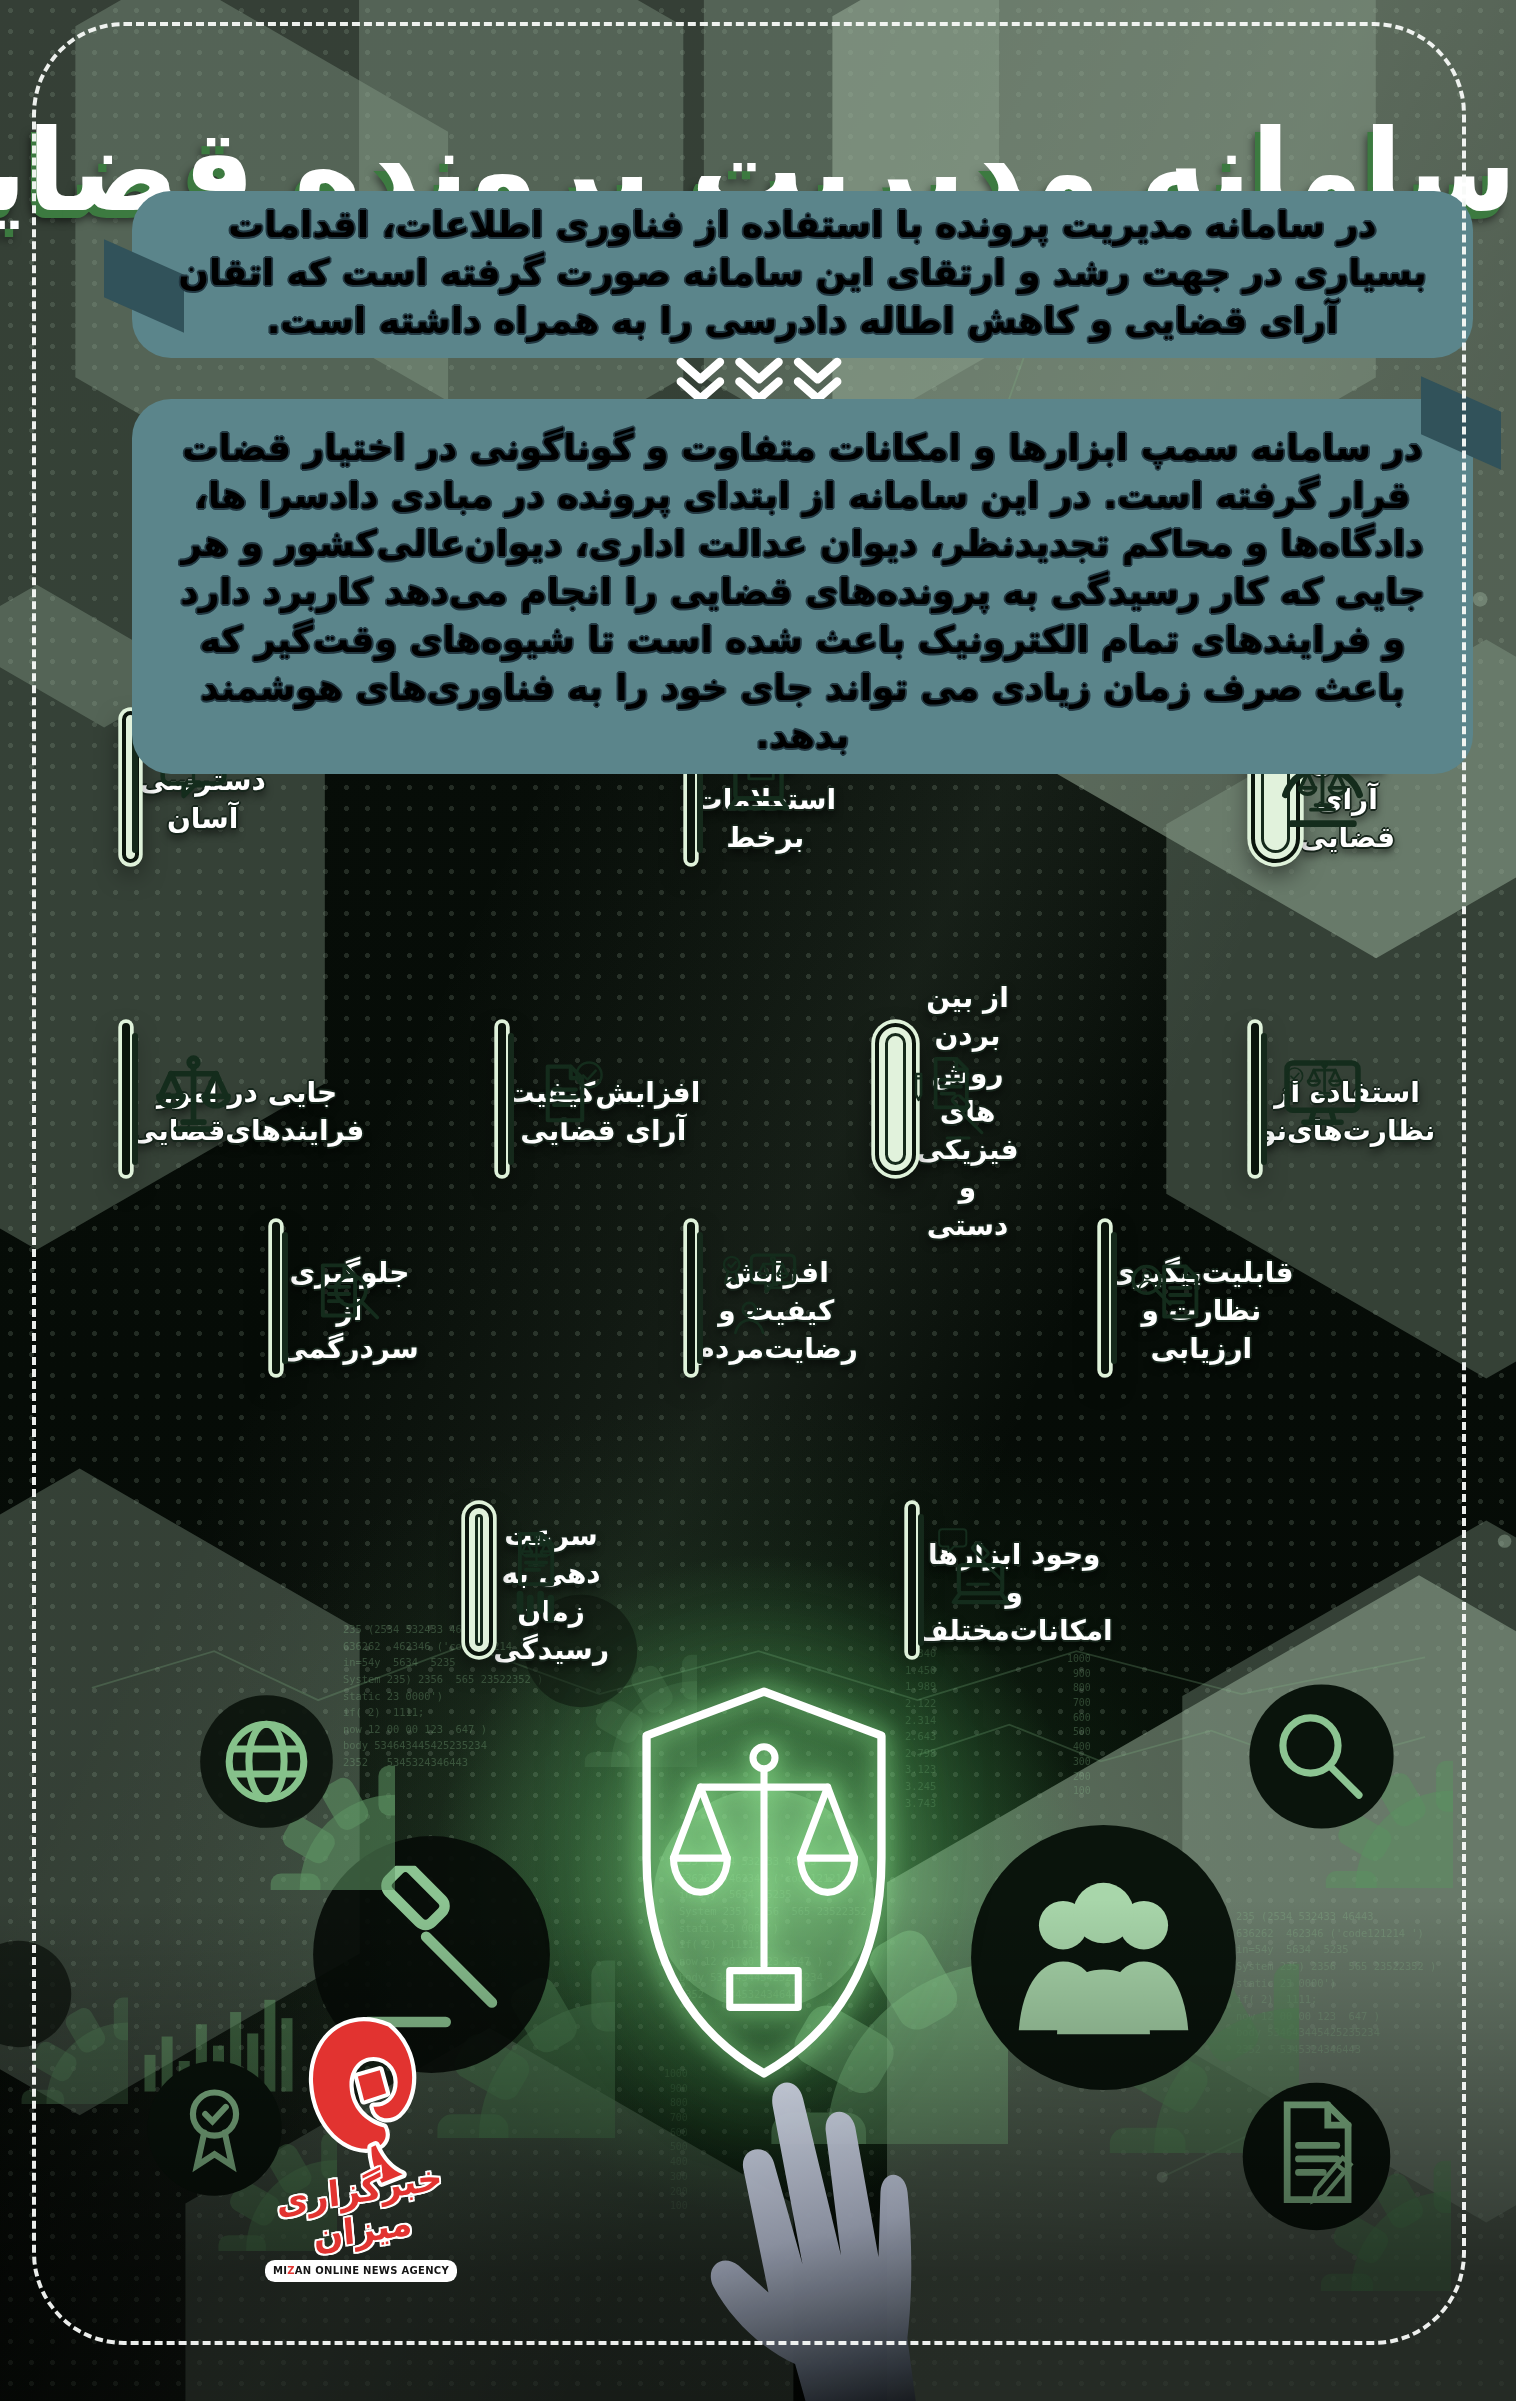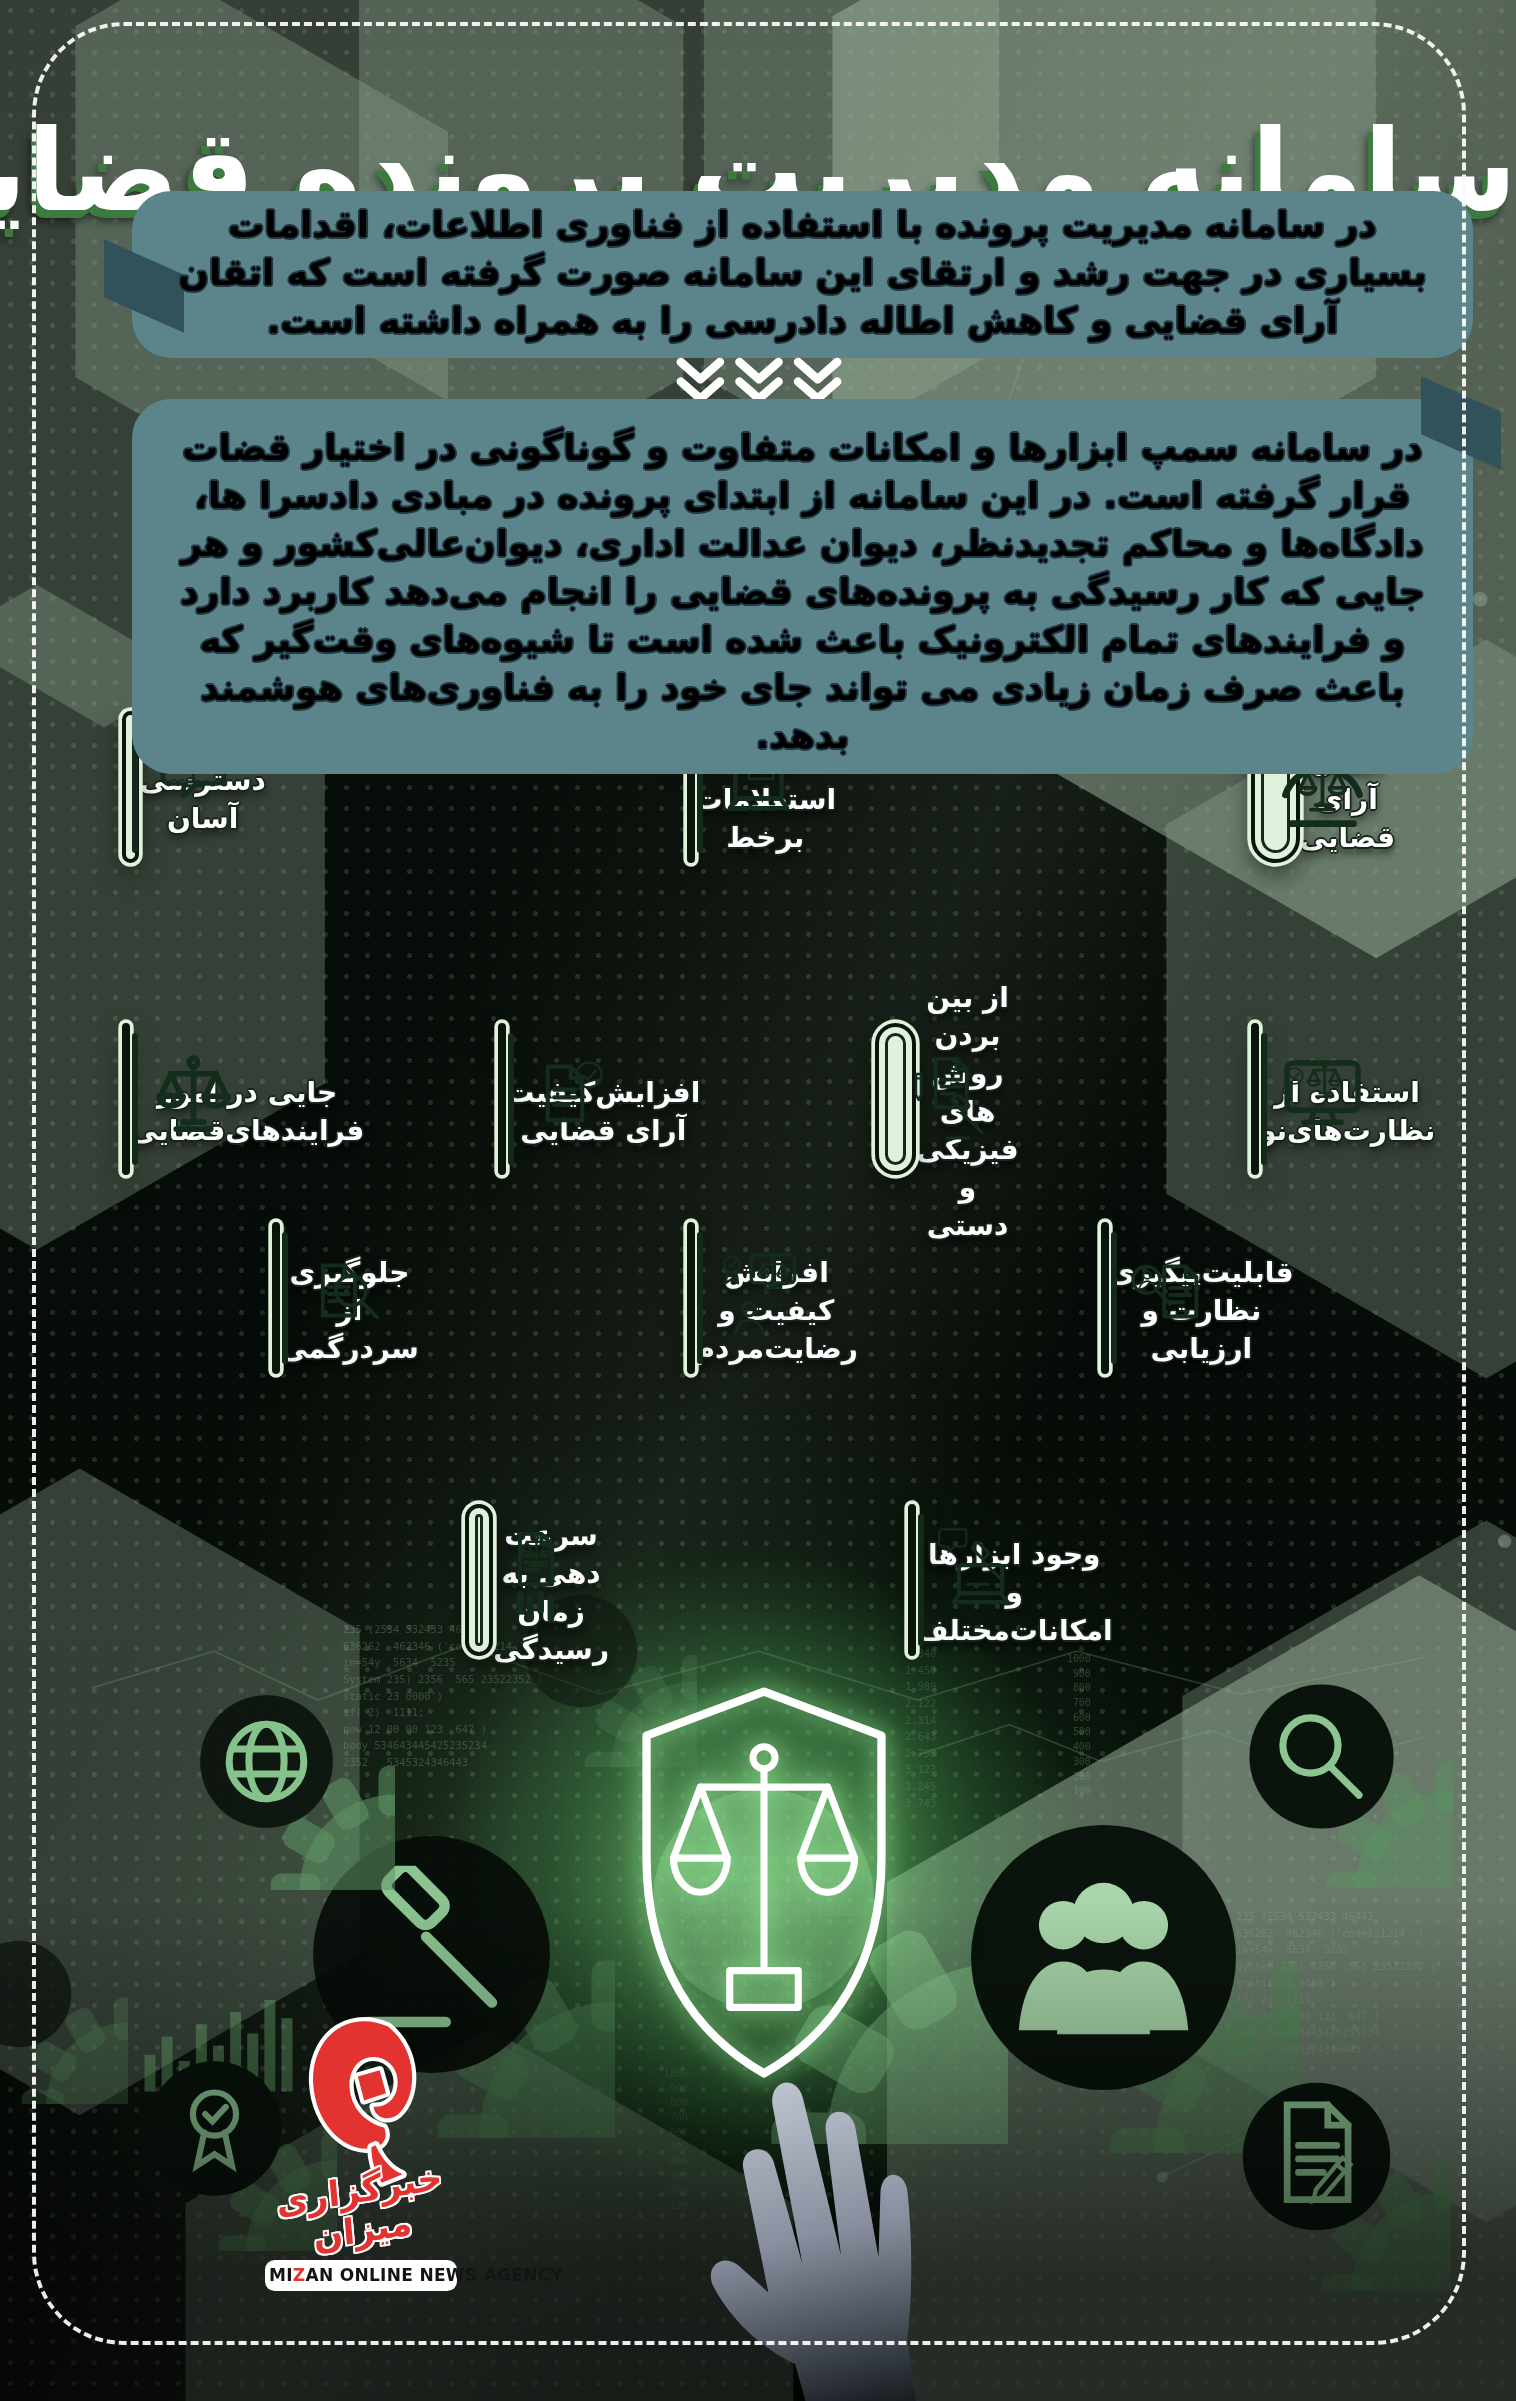--- a/index.html
+++ b/index.html
@@ -72,21 +72,21 @@
     filter:drop-shadow(0 0 12.2px rgba(160,255,160,.85)) drop-shadow(0 0 43px rgba(110,220,120,.55));}
   .shield path,.shield rect,.shield circle{stroke:#fff; fill:none; stroke-linecap:round; stroke-linejoin:round;}
   .hand{position:absolute; left:538px; top:2000px; width:526px; height:428px; z-index:4; transform:rotate(-13deg); opacity:.96;}
   
   .logo{position:absolute; left:260px; top:2014px; width:202px; z-index:6; text-align:center;}
   .logo-mark{width:128px; height:177px; margin:0 auto; display:block;}
   .logo-fa{direction:rtl; display:inline-block; margin-top:-21px; transform:rotate(-9deg) skewX(-4deg);
     font-size:35px; font-weight:bold; color:#e23330;
     text-shadow:1.8px 0 0 #fff,-1.8px 0 0 #fff,0 1.8px 0 #fff,0 -1.8px 0 #fff,1.8px 1.8px 0 #fff,-1.8px -1.8px 0 #fff,1.8px -1.8px 0 #fff,-1.8px 1.8px 0 #fff;}
   .logo-strip{margin:9.8px auto 0; width:184px; background:#fff; border-radius:9.8px; padding:5.5px 3.7px;
-    font-size:17px; font-weight:bold; color:#141414; letter-spacing:0.3px; white-space:nowrap;}
+    font-size:10px; font-weight:bold; color:#141414; letter-spacing:0.3px; white-space:nowrap;}
   .logo-strip .z{color:#e23330;}
 </style>
 </head>
 <body>
 
 <div class="poster">
 
   <svg width="0" height="0" style="position:absolute">
     <defs>
       <symbol id="s-scales" viewBox="0 0 100 100">

